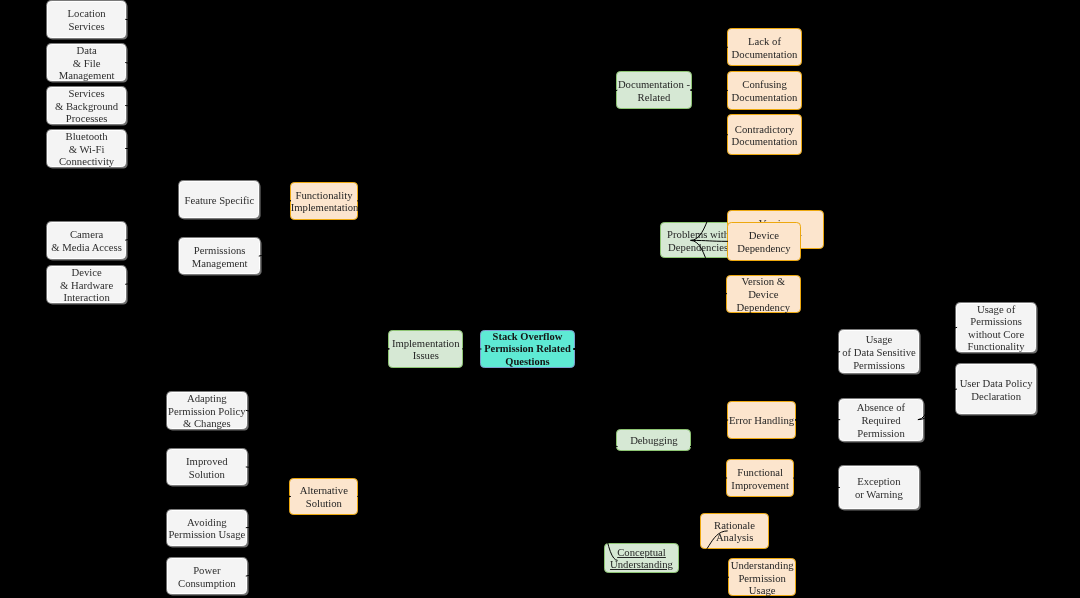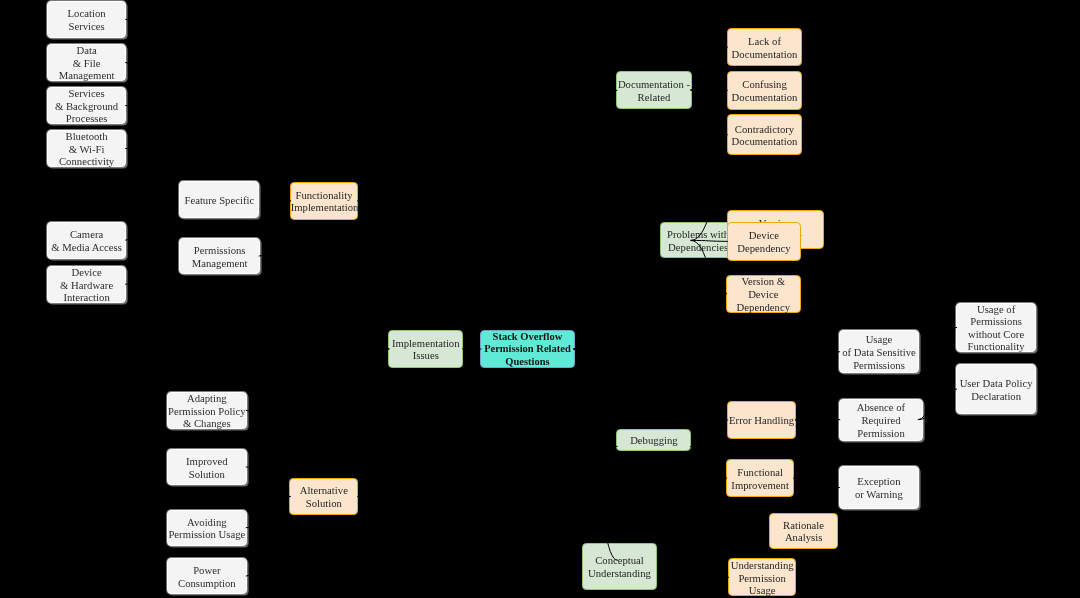--- a/index.html
+++ b/index.html
@@ -108,39 +108,39 @@
     <div class="node green" style="left: 388.2px; top: 330.1px; width: 75.1px; height: 37.6px;"><span class="lbl">Implementation
 Issues</span></div>
     <div class="node blue" style="left: 480.3px; top: 329.9px; width: 94.3px; height: 38.2px;"><span class="lbl">Stack Overflow
 Permission Related
 Questions</span></div>
     <div class="node green" style="left: 616.2px; top: 70.8px; width: 75.5px; height: 38.6px;"><span class="lbl">Documentation -
 Related</span></div>
     <div class="node green" style="left: 616.4px; top: 222.4px; width: 75.4px; height: 36px; margin-left: 44px;"><span class="lbl">Problems with
 Dependencies</span></div>
     <div class="node green" style="left: 616.4px; top: 428.8px; width: 75px; height: 22px;"><span class="lbl">Debugging</span></div>
-    <div class="node green" style="left: 582px; top: 542.8px; width: 75px; height: 47px;"><span class="lbl">Conceptual
+    <div class="node green" style="left: 604px; top: 542.8px; width: 75px; height: 30px; text-decoration: underline;"><span class="lbl">Conceptual
 Understanding</span></div>
     <div class="node orange" style="left: 726.7px; top: 27.9px; width: 75.7px; height: 38.6px;"><span class="lbl">Lack of
 Documentation</span></div>
     <div class="node orange" style="left: 726.7px; top: 71.2px; width: 75.7px; height: 38.5px;"><span class="lbl">Confusing
 Documentation</span></div>
     <div class="node orange" style="left: 726.7px; top: 114.3px; width: 75.7px; height: 41px;"><span class="lbl">Contradictory
 Documentation</span></div>
     <div class="node orange" style="left: 726.7px; top: 172.1px; width: 97px; height: 38.6px; margin-top: 38px;"><span class="lbl">Version
 Dependency</span></div>
     <div class="node orange" style="left: 726.7px; top: 222.1px; width: 74.6px; height: 38.5px;"><span class="lbl">Device
 Dependency</span></div>
     <div class="node orange" style="left: 725.8px; top: 274.7px; width: 75px; height: 38.1px;"><span class="lbl">Version &amp;
 Device
 Dependency</span></div>
     <div class="node orange" style="left: 727px; top: 400.9px; width: 69.2px; height: 38.2px;"><span class="lbl">Error Handling</span></div>
     <div class="node orange" style="left: 725.9px; top: 459.3px; width: 68.5px; height: 37.5px;"><span class="lbl">Functional
 Improvement</span></div>
-    <div class="node orange" style="left: 769px; top: 512.5px; width: 69.2px; height: 36.8px;"><span class="lbl">Rationale
+    <div class="node orange" style="left: 700px; top: 512.5px; width: 69.2px; height: 36.8px;"><span class="lbl">Rationale
 Analysis</span></div>
     <div class="node orange" style="left: 727.8px; top: 558.2px; width: 68.7px; height: 38.2px;"><span class="lbl">Understanding
 Permission
 Usage</span></div>
     <div class="node gray" style="left: 838.9px; top: 330.3px; width: 80.2px; height: 42.7px;"><span class="lbl">Usage
 of Data Sensitive
 Permissions</span></div>
     <div class="node gray" style="left: 839px; top: 398.5px; width: 84px; height: 42.3px;"><span class="lbl">Absence of
 Required
 Permission</span></div>

